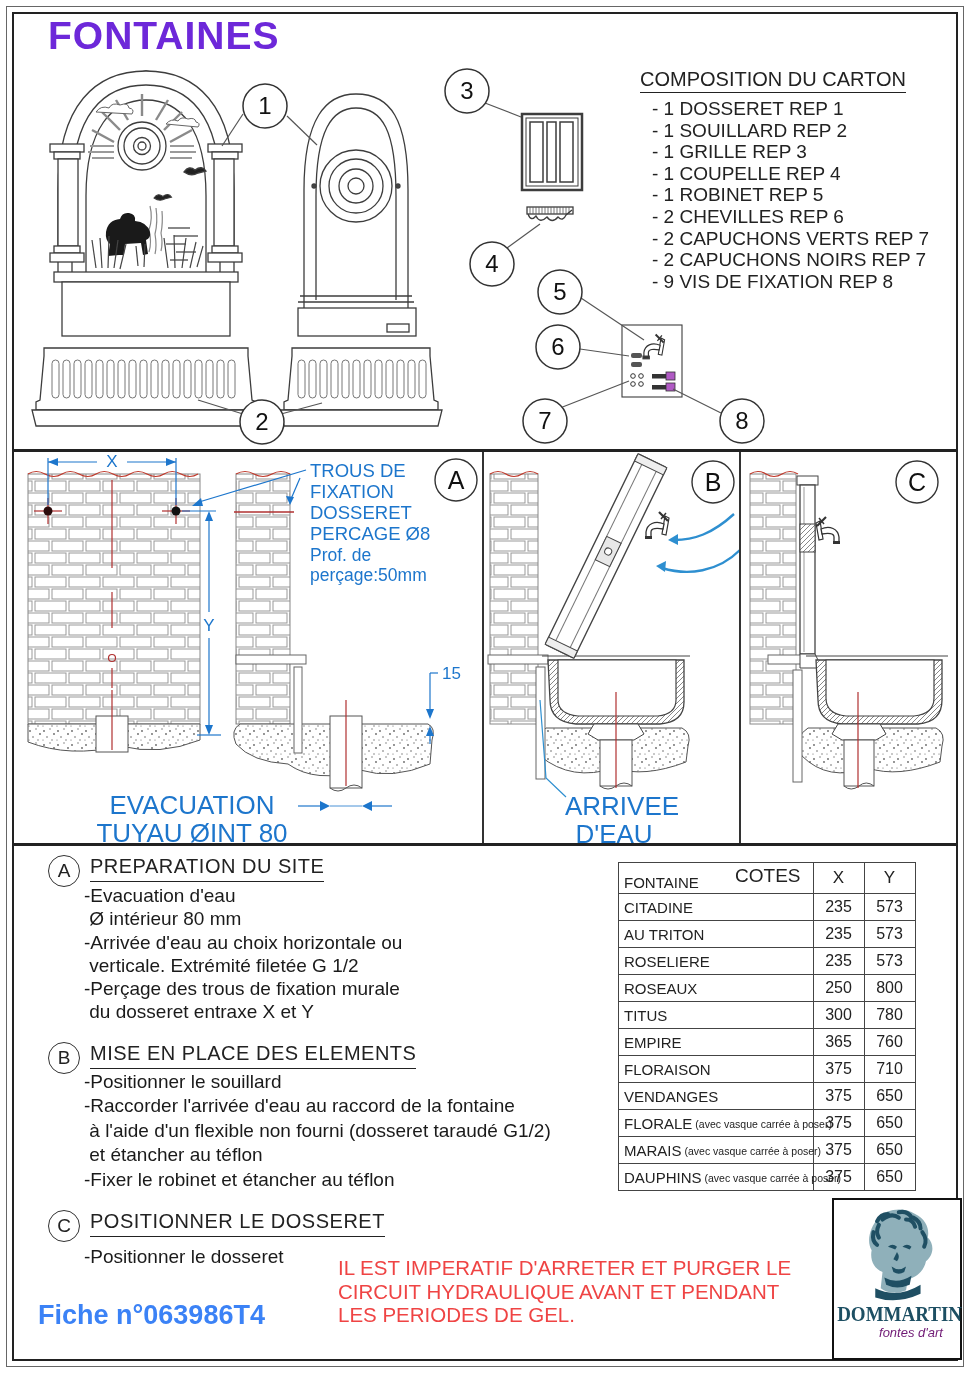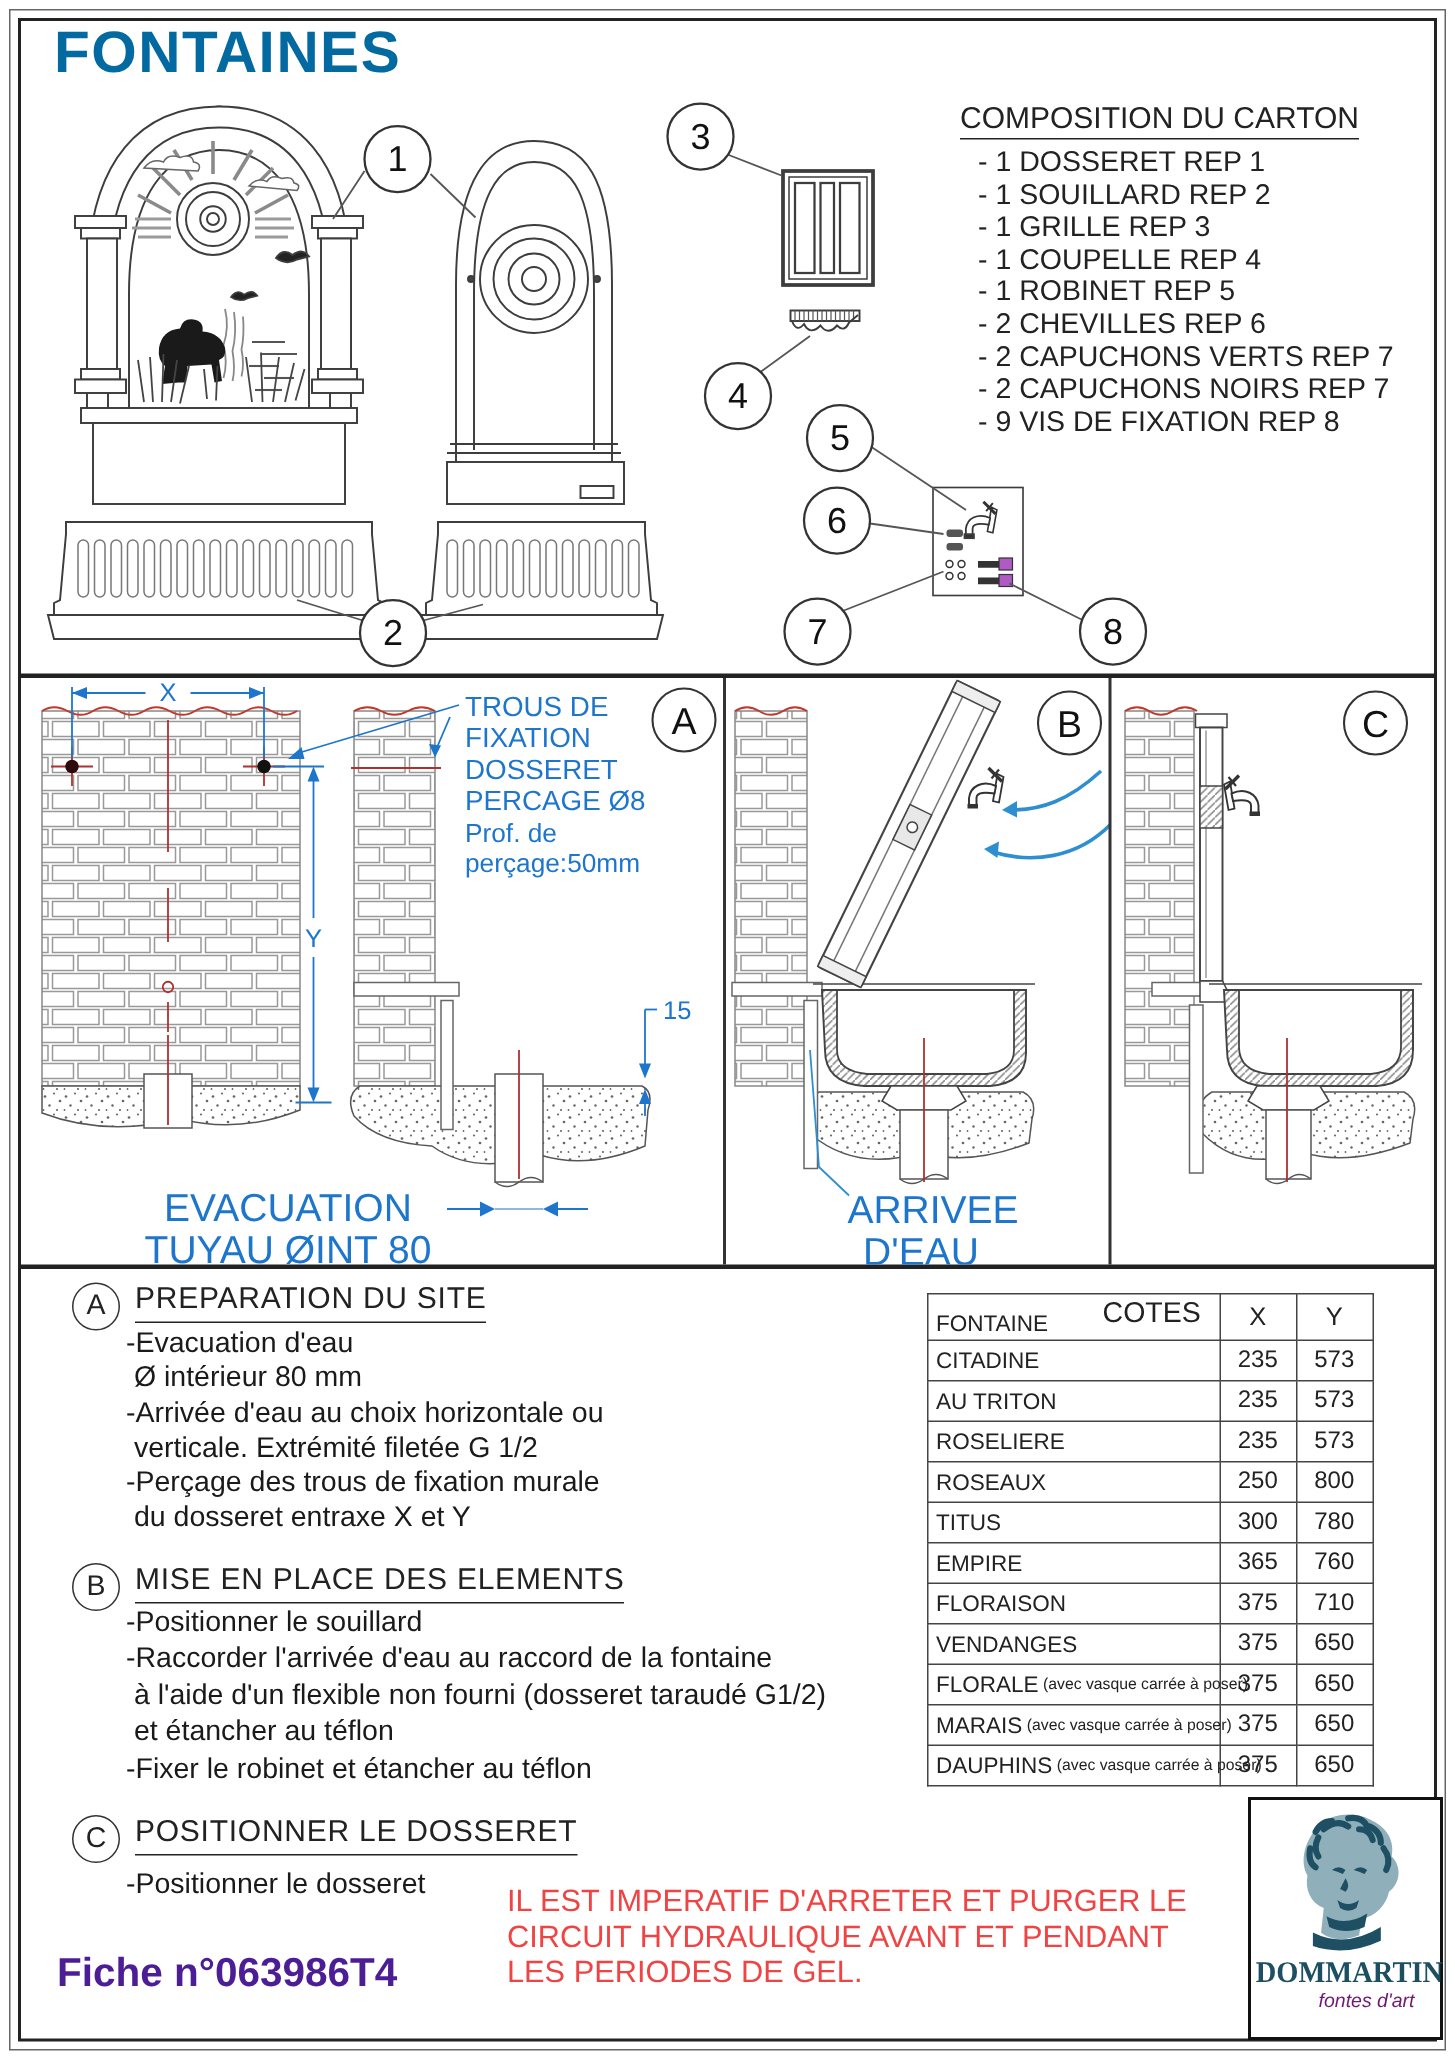--- a/index.html
+++ b/index.html
@@ -1,34 +1,34 @@
 <!DOCTYPE html>
 <html><head>
 <meta charset="utf-8">
 <style>
   html,body{margin:0;padding:0;background:#fff;}
   #canvas{position:relative;width:970px;height:1373px;background:#fff;overflow:hidden;
           font-family:"Liberation Sans",sans-serif;color:#222;}
   .frame-outer{position:absolute;left:6px;top:6px;right:6px;bottom:6px;border:1.5px solid #666;}
   .frame-inner{position:absolute;left:12px;top:12px;right:12px;bottom:12px;border:2.5px solid #222;}
   .abs{position:absolute;}
-  #page-title{left:36px;top:14px;font-size:39px;font-weight:bold;color:#0369a1;letter-spacing:1px;}
+  #page-title{left:48px;top:14px;font-size:39px;font-weight:bold;color:#6d28d9;letter-spacing:1px;}
   
   #composition{left:640px;top:68px;width:305px;}
   #composition .comp-title{font-size:20px;border-bottom:1.6px solid #222;display:inline-block;padding-bottom:1px;margin-bottom:5px;text-align:center;}
   #composition .comp-item{font-size:19px;line-height:21.6px;padding-left:12px;white-space:nowrap;}
   
   .hsep{position:absolute;left:13px;width:944px;height:2.5px;background:#222;}
   .vsep{position:absolute;width:2px;top:452px;height:391px;background:#333;}
   
   .letter-circle{position:absolute;width:30px;height:30px;border:1.6px solid #333;border-radius:50%;
                  text-align:center;line-height:30px;font-size:19px;background:#fff;}
   .sec-title{position:absolute;left:90px;font-size:20px;letter-spacing:.5px;border-bottom:1.7px solid #222;padding-bottom:3px;}
   .sec-body{position:absolute;left:84px;font-size:19px;white-space:pre-wrap;color:#1a1a1a;}
-  #fiche{left:38px;top:1300px;font-size:27px;font-weight:bold;color:#4c1d95;}
+  #fiche{left:38px;top:1300px;font-size:27px;font-weight:bold;color:#3b82f6;}
   #warning{left:338px;top:1256px;width:490px;font-size:20.5px;line-height:23.5px;white-space:pre-line;color:#ef4444;}
   
   #cotes-table{position:absolute;left:618px;top:862px;border-collapse:collapse;}
   #cotes-table td,#cotes-table th{border:1.5px solid #444;padding:0;}
   .hdr-cell{width:176px;height:30px;position:relative;}
   .hdr-fontaine{position:absolute;left:5px;bottom:2px;font-size:15px;font-weight:normal;}
   .hdr-cotes{position:absolute;right:12px;top:2px;font-size:19px;font-weight:normal;}
   .hdr-xy{width:50px;font-size:17px;font-weight:normal;text-align:center;}
   .name-cell{height:26px;font-size:15px;padding-left:5px !important;white-space:nowrap;}
   .name-cell .row-note{display:inline-block;font-size:10.5px;line-height:10.5px;width:108px;vertical-align:middle;margin-left:3px;text-align:center;}

